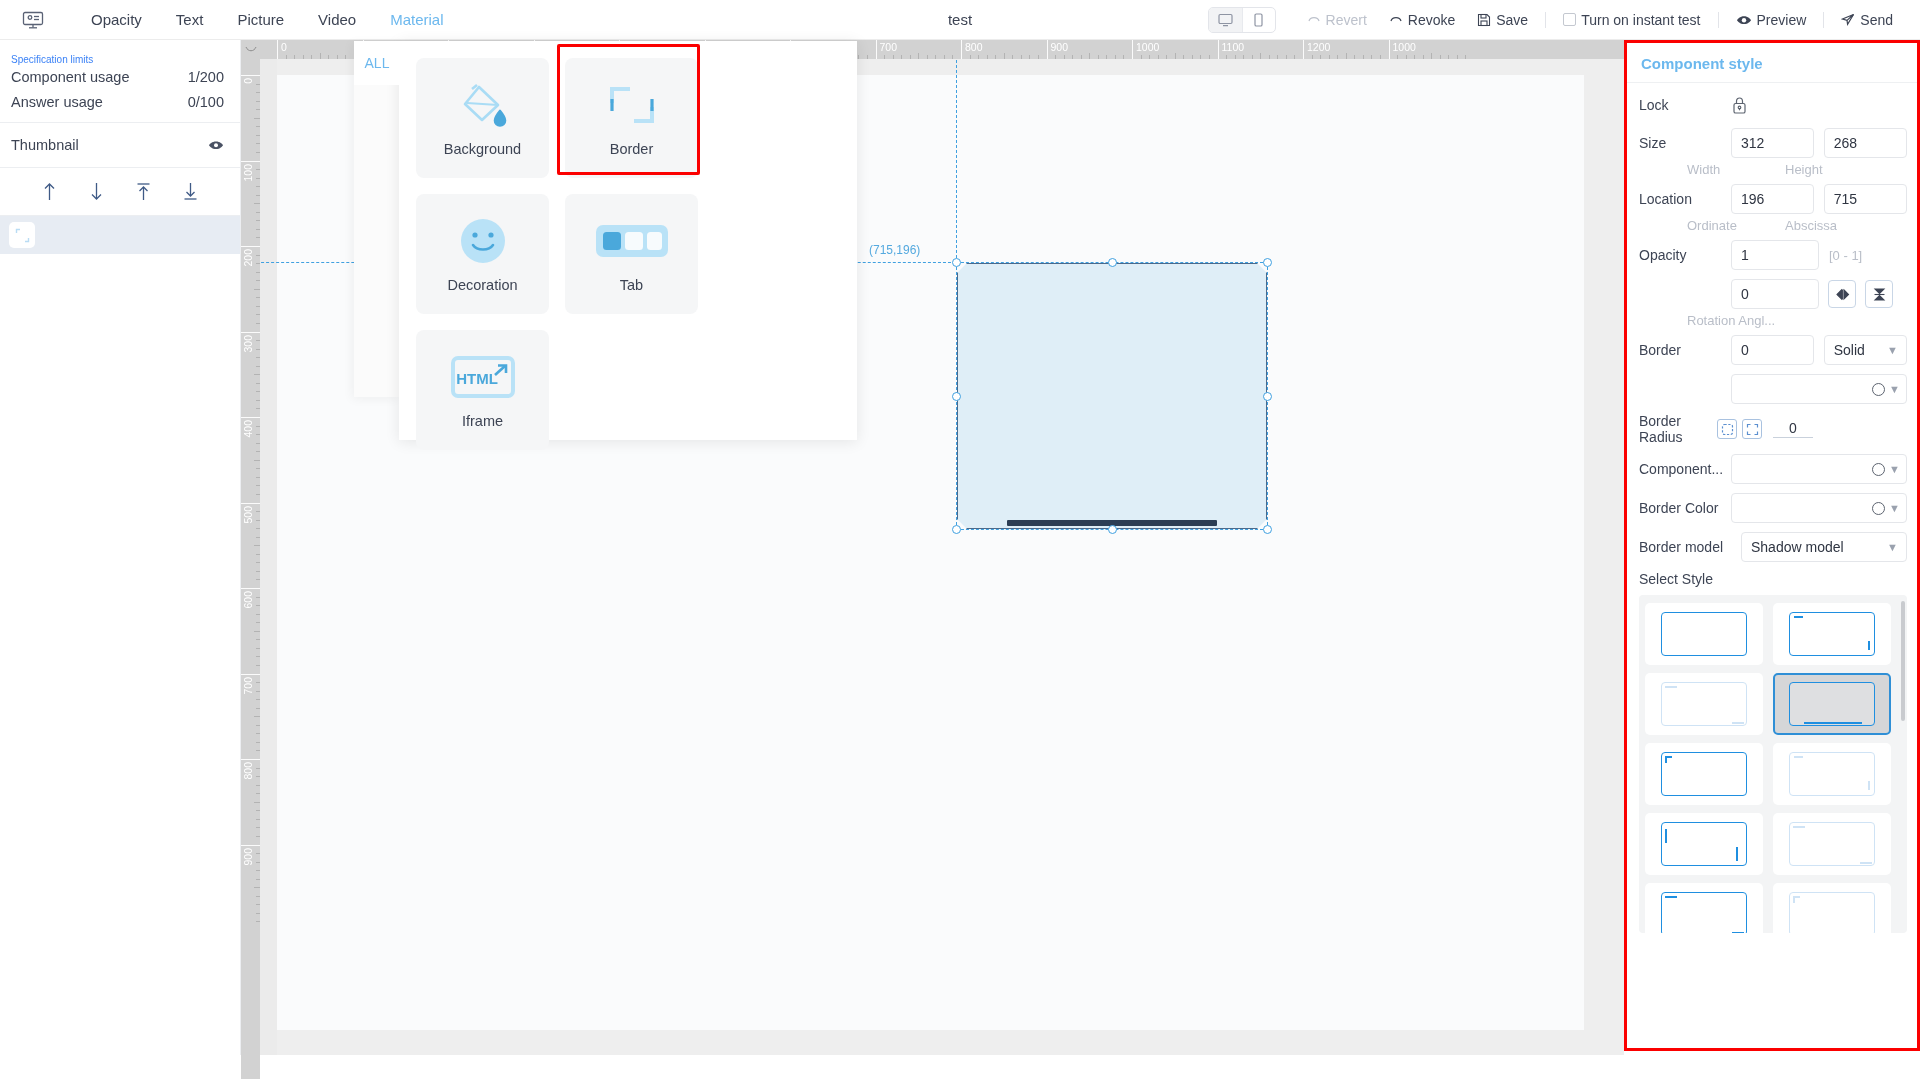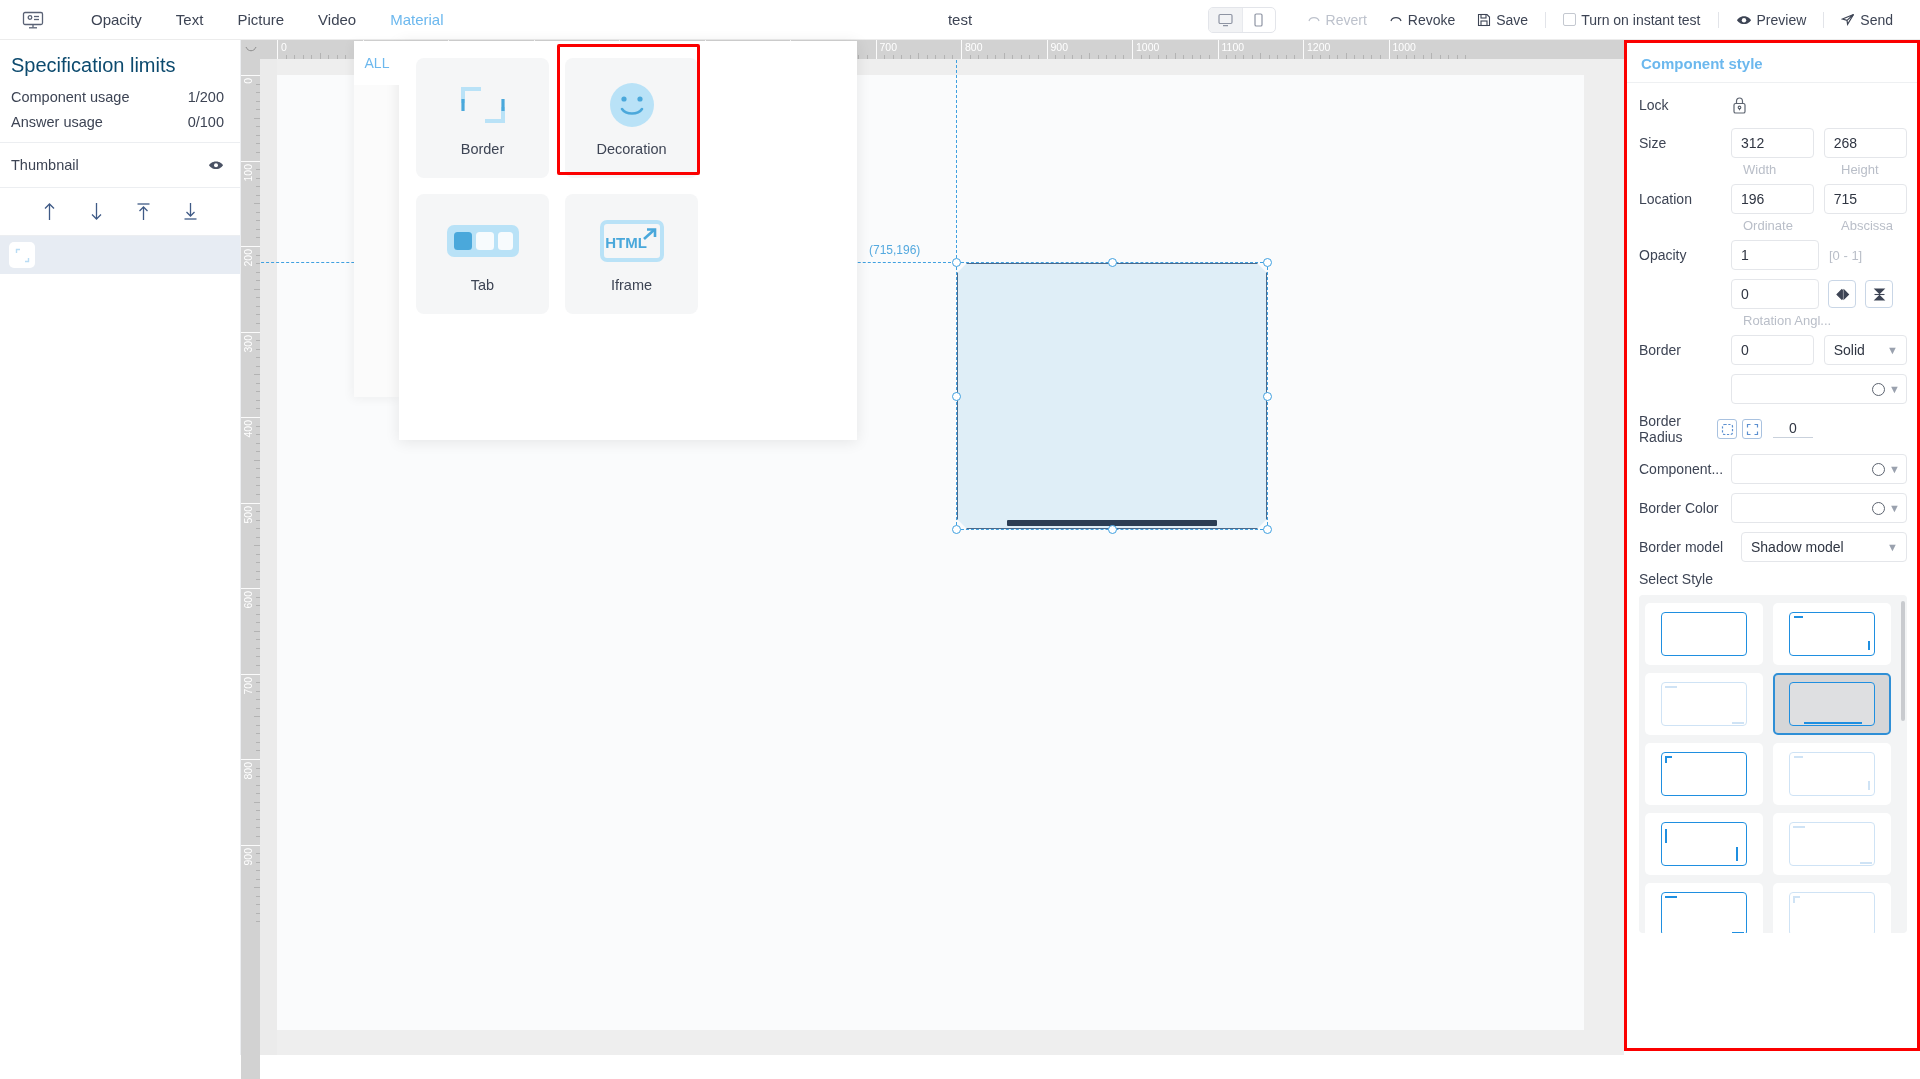--- a/index.html
+++ b/index.html
@@ -58,21 +58,21 @@
 
   
   .sidebar {
     position: absolute; top: 40px; left: 0; width: 241px; bottom: 0;
     background: #ffffff; border-right: 1px solid #eceef1;
   }
   .spec {
     padding: 14px 16px 12px 11px;
     border-bottom: 1px solid #eceef1;
   }
-  .spec-title { font-size: 20px; color: #0c4a6e; margin-bottom: 12px; }
+  .spec-title { font-size: 10px; color: #3b82f6; margin-bottom: 4px; }
   .spec-row {
     display: flex; justify-content: space-between; align-items: center;
     font-size: 14.5px; color: #3d4454; margin-bottom: 9px;
   }
   .spec-row:last-child { margin-bottom: 0; }
   .thumb-row {
     display: flex; justify-content: space-between; align-items: center;
     padding: 14px 16px 14px 11px; border-bottom: 1px solid #eceef1;
     font-size: 14.5px; color: #3d4454;
   }
@@ -216,21 +216,21 @@
   }
   .fld {
     height: 30px; border: 1px solid #e4e6ea; border-radius: 4px;
     background: #fff; font-size: 14px; color: #2f3542;
     display: flex; align-items: center; padding: 0 9px;
   }
   .fld.w1 { width: 88px; }
   .fld.w2 { width: 88px; }
   .gap8 { width: 10px; }
   .hintrow {
-    display: flex; margin: -5px 0 7px 104px; font-size: 13px; color: #b9bec8;
+    display: flex; margin: -5px 0 7px 48px; font-size: 13px; color: #b9bec8;
   }
   .hint1 { width: 98px; }
   .sqbtn {
     width: 28px; height: 28px; border: 1px solid #c9d6e6; border-radius: 4px;
     display: flex; align-items: center; justify-content: center;
     color: #3d4454; background: #fff; cursor: pointer; margin-left: 9px;
   }
   .selbox {
     height: 30px; border: 1px solid #e4e6ea; border-radius: 4px;
     background: #fff; font-size: 14px; color: #2f3542; display: flex;
@@ -728,20 +728,31 @@
       <div class="rv-tick" style="top: 853.9px; width: 4px;"></div>
       <div class="rv-tick" style="top: 862.45px; width: 4px;"></div>
     </div>
 </div>
 
 <div class="mat-side"></div>
 <div class="mat-all">ALL</div>
 <div class="mat-panel">
   <div class="mat-grid">
 
+    <div class="mat-card">
+      <div class="mat-card-ico">
+        <svg width="52" height="48" viewBox="0 0 52 48" fill="none" stroke="#a9dcf5" stroke-width="2.6" stroke-linejoin="round">
+          <path d="M22 6 L41 24 L25 39 L8 23 Z"></path>
+          <path d="M15 8 L20 4"></path>
+          <path d="M10 22 L41 24" stroke-width="2.2"></path>
+          <path d="M43 30 C43 30 48 36 48 39.5 C48 42.5 45.8 44.5 43 44.5 C40.2 44.5 38 42.5 38 39.5 C38 36 43 30 43 30 Z" fill="#4aa8db" stroke="#4aa8db"></path>
+        </svg>
+      </div>
+      <div class="mat-card-lbl">Background</div>
+    </div>
 
     <div class="mat-card">
       <div class="mat-card-ico">
         <svg width="56" height="48" viewBox="0 0 56 48" fill="none">
           <path d="M8 22 V8 H26" stroke="#b9e2f7" stroke-width="4"></path>
           <path d="M8 18 V30" stroke="#4aa8db" stroke-width="3.2"></path>
           <path d="M48 26 V40 H30" stroke="#b9e2f7" stroke-width="4"></path>
           <path d="M48 30 V18" stroke="#4aa8db" stroke-width="3.2"></path>
         </svg>
       </div>

